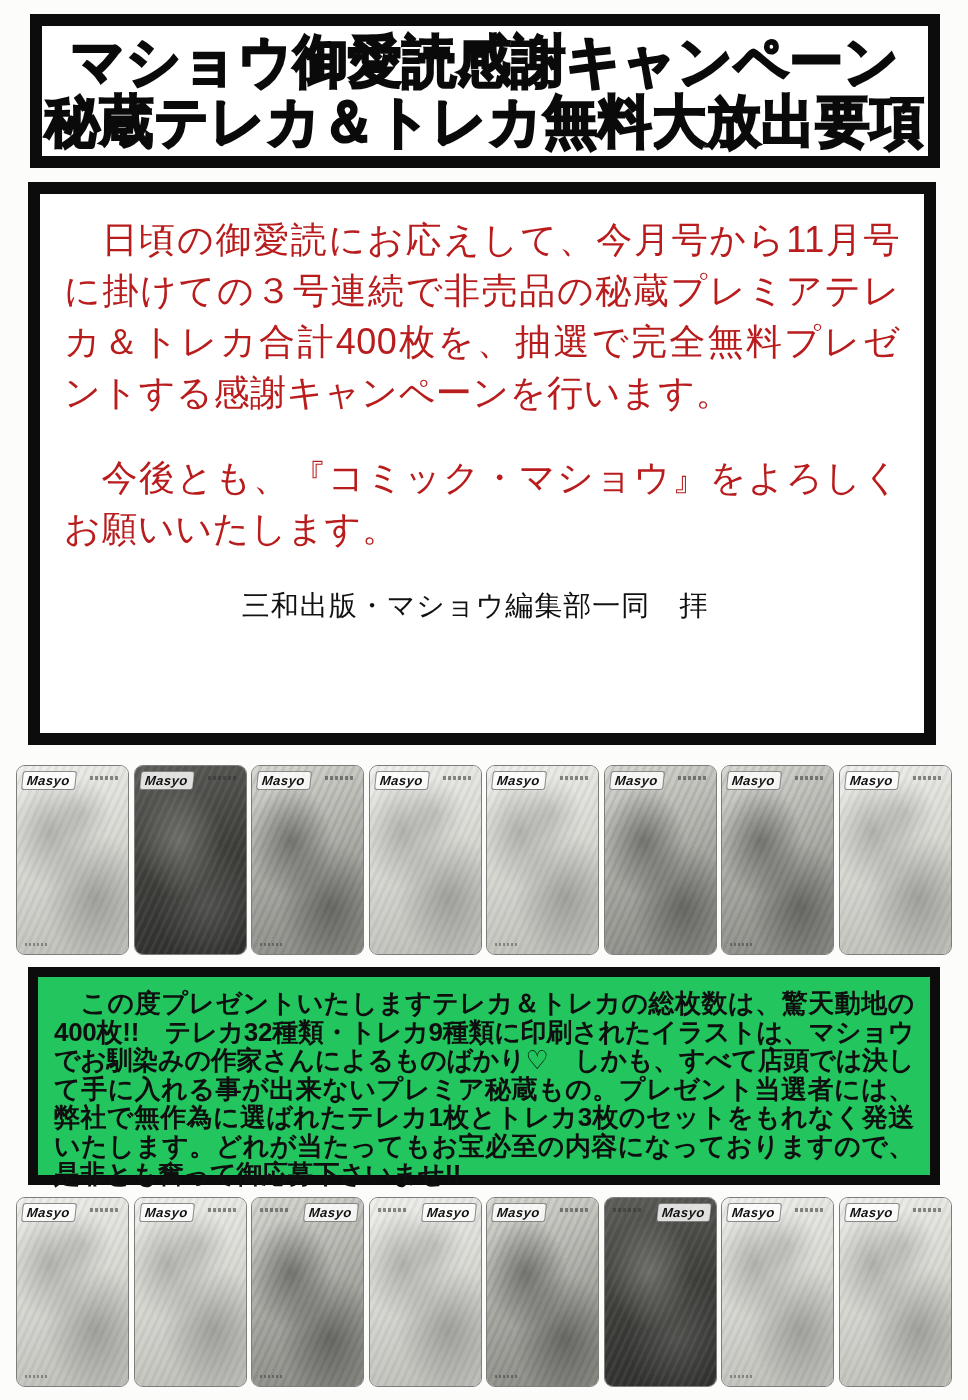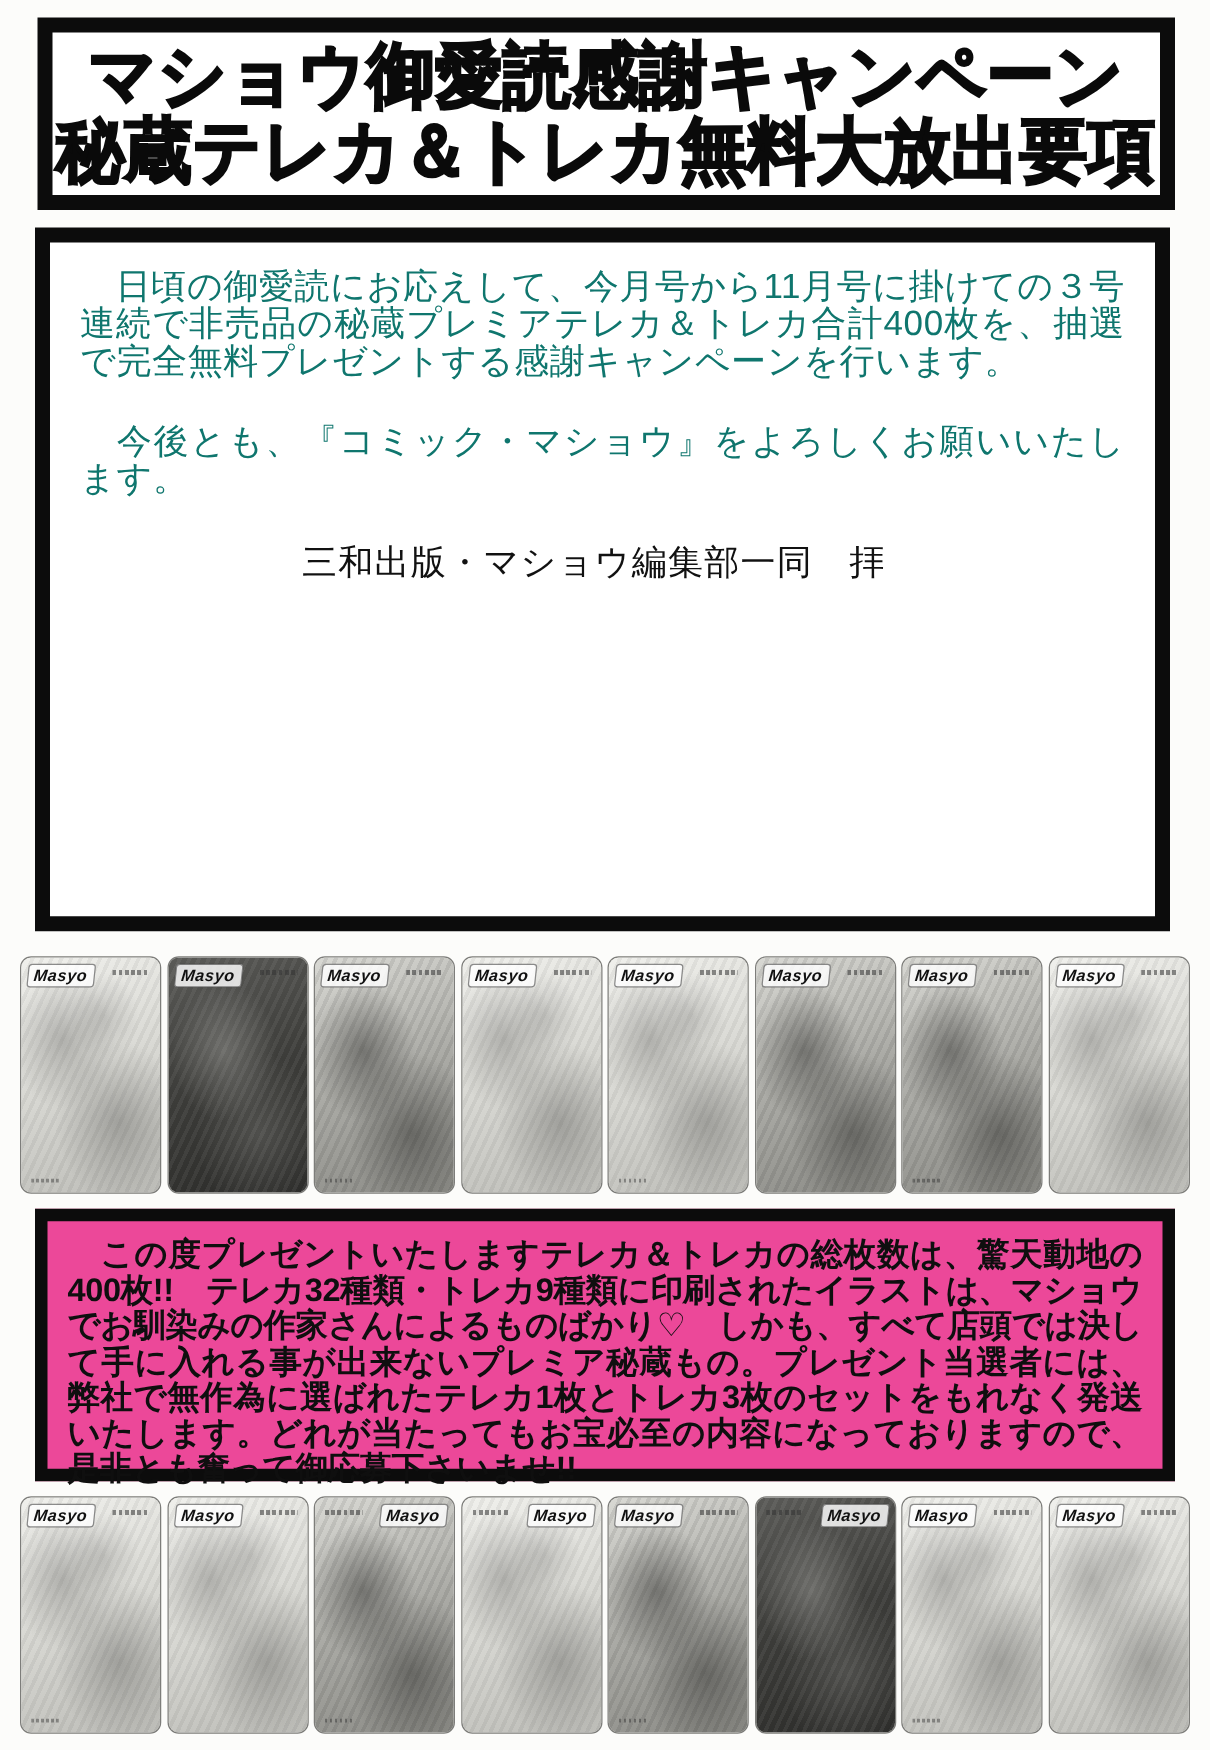--- a/index.html
+++ b/index.html
@@ -26,21 +26,21 @@
   }
 
   
   .notice-box{
     position:absolute;left:28px;top:182px;width:908px;height:563px;
     box-sizing:border-box;border:12px solid #0c0c0c;background:#ffffff;
     padding:20px 24px 10px 24px;
   }
   .notice-box p{
     margin:0 0 34px 0;
-    font-size:28px;line-height:30px;color:#0f766e;
+    font-size:36px;line-height:51px;color:#b91c1c;
     text-align:justify;letter-spacing:0.5px;font-weight:500;
   }
   .notice-box p.last{}
   .signature{
     font-size:28px;line-height:36px;text-align:center;padding-right:14px;
     letter-spacing:1px;font-weight:500;
   }
 
   
   .card-row{
@@ -95,21 +95,21 @@
   .artist-mark.left{left:8px;}
   .artist-mark.right{right:8px;}
   .bottom-mark{
     position:absolute;bottom:8px;left:8px;width:22px;height:3px;z-index:2;opacity:.4;
     background:repeating-linear-gradient(90deg,#222 0 2px,rgba(0,0,0,0) 2px 4px);
   }
 
   
   .promo-box{
     position:absolute;left:28px;top:967px;width:912px;height:218px;
-    box-sizing:border-box;border:10px solid #0c0c0c;background:#ec4899;
+    box-sizing:border-box;border:10px solid #0c0c0c;background:#22c55e;
     padding:12px 16px;
   }
   .promo-box p{
     margin:0;font-size:26px;line-height:28.5px;font-weight:bold;
     letter-spacing:-0.3px;color:#0f0f0f;text-align:justify;
   }
 </style>
 </head>
 <body>
 

